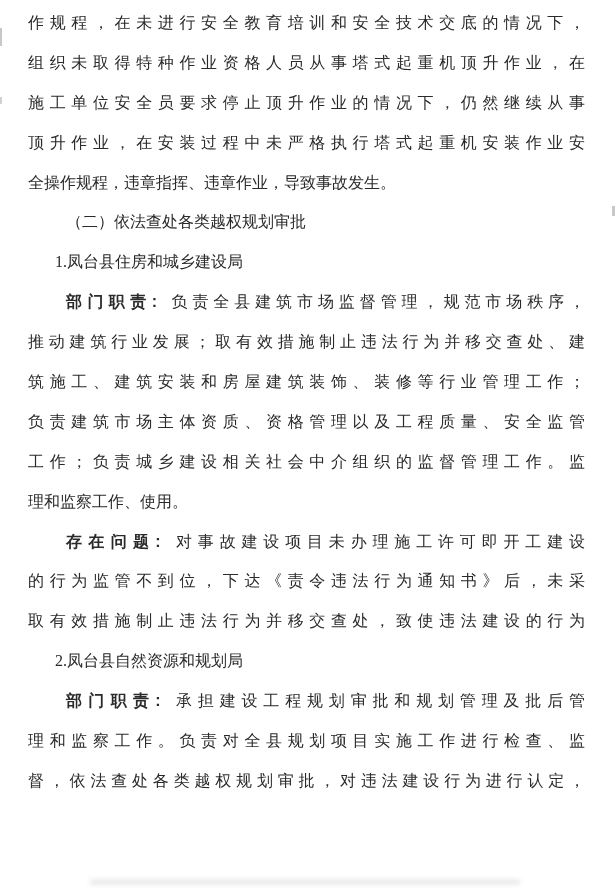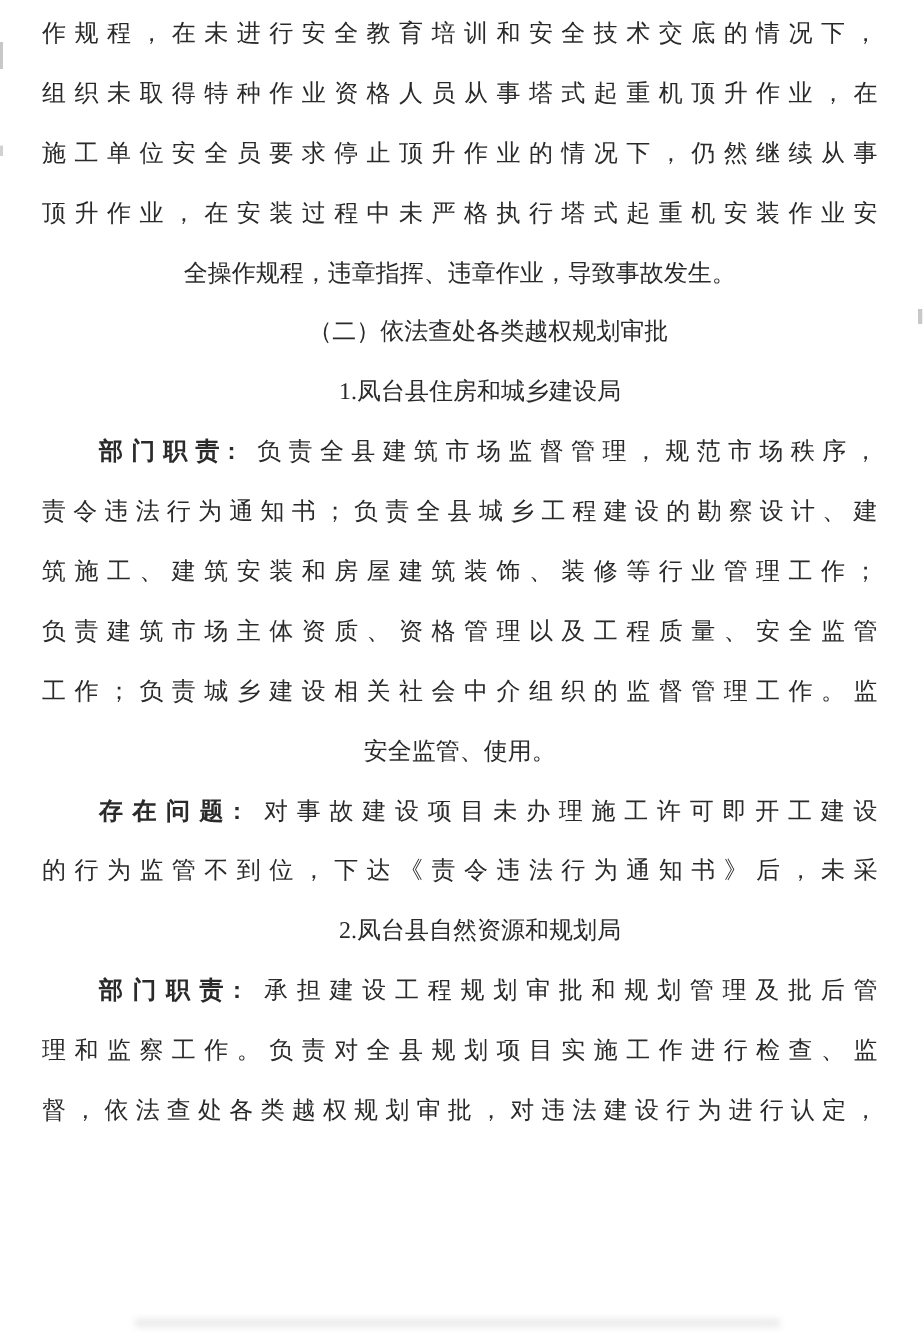--- a/index.html
+++ b/index.html
@@ -20,21 +20,21 @@
     width: 557px;
     padding-top: 3px;
     font-family: "Liberation Serif", serif;
     font-size: 16px;
     line-height: 39.9px;
     color: #2a2a2a;
   }
   .line {
     height: 39.9px;
     overflow: hidden;
-    text-align: center;
+    text-align: left;
   }
   .j {
     text-align: justify;
     text-align-last: justify;
   }
   .ind { padding-left: 38px; }
   .ind-num { padding-left: 27px; }
   .lead {
     font-weight: 700;
     font-family: "Liberation Sans", sans-serif;
@@ -62,30 +62,31 @@
   <div class="line j">施工单位安全员要求停止顶升作业的情况下，仍然继续从事</div>
   <div class="line j">顶升作业，在安装过程中未严格执行塔式起重机安装作业安</div>
   <div class="line">全操作规程，违章指挥、违章作业，导致事故发生。</div>
 
   <div class="line ind">（二）依法查处各类越权规划审批</div>
   <div class="line ind-num">1.凤台县住房和城乡建设局</div>
 
   <div class="line ind j">
     <span class="lead">部门职责:</span><span>负责全县建筑市场监督管理，规范市场秩序，</span>
   </div>
-  <div class="line j">责令违法行为通知书；负责全县城乡工程建设的勘察设计、建</div>
+  <div class="line j">推动建筑行业发展；取有效措施制止违法行为并移交查处、建</div>
   <div class="line j">筑施工、建筑安装和房屋建筑装饰、装修等行业管理工作；</div>
   <div class="line j">负责建筑市场主体资质、资格管理以及工程质量、安全监管</div>
   <div class="line j">工作；负责城乡建设相关社会中介组织的监督管理工作。监</div>
-  <div class="line">安全监管、使用。</div>
+  <div class="line">理和监察工作、使用。</div>
 
   <div class="line ind j">
     <span class="lead">存在问题:</span><span>对事故建设项目未办理施工许可即开工建设</span>
   </div>
   <div class="line j">的行为监管不到位，下达《责令违法行为通知书》后，未采</div>
+  <div class="line j">取有效措施制止违法行为并移交查处，致使违法建设的行为</div>
 
   <div class="line ind-num">2.凤台县自然资源和规划局</div>
 
   <div class="line ind j">
     <span class="lead">部门职责:</span><span>承担建设工程规划审批和规划管理及批后管</span>
   </div>
   <div class="line j">理和监察工作。负责对全县规划项目实施工作进行检查、监</div>
   <div class="line j">督，依法查处各类越权规划审批，对违法建设行为进行认定，</div>
 
 </div>

